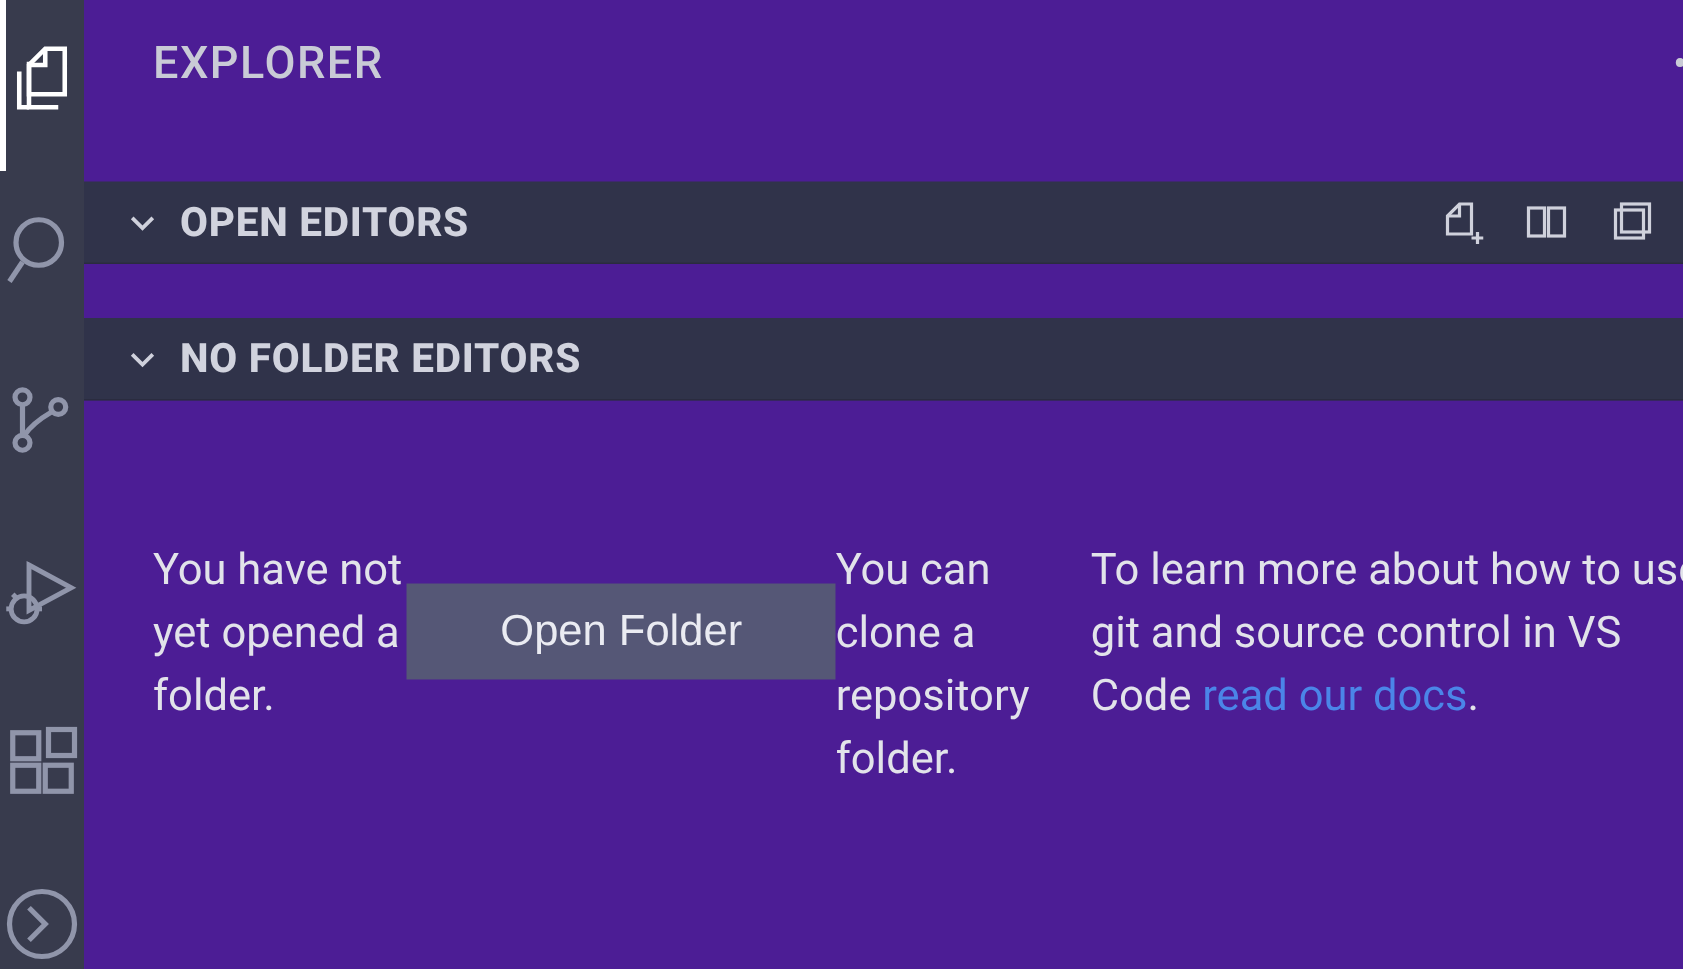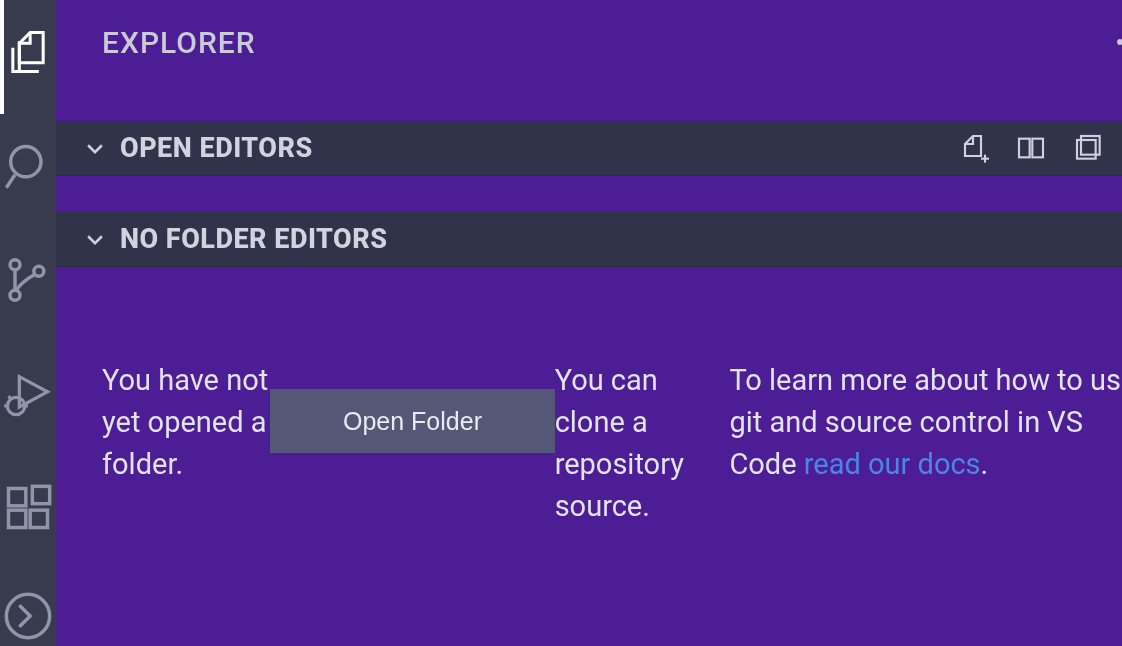--- a/index.html
+++ b/index.html
@@ -111,21 +111,21 @@
     color:#e2e3ea;
     font-weight:400;
   }
   .welcome .btn {
     margin: 30px auto 44px auto;
     width: 720px;
     height: 64px;
     background:#555776;
     color:#eaebf2;
     border:none;
-    font-size:25px;
+    font-size:29px;
     font-weight:400;
     cursor:pointer;
     display:flex;
     align-items:center;
     justify-content:center;
   }
   .welcome .link {
     color:#4b85e8;
     cursor:pointer;
   }
@@ -236,21 +236,21 @@
             <path d="M3 6 L8 11 L13 6"></path>
           </svg>
       </span>
       <span class="label">NO FOLDER EDITORS</span>
     </div>
 
     <div class="welcome">
       <p>You have not yet opened a folder.</p>
       <button class="btn">Open Folder</button>
 
-      <p>You can clone a repository source.</p>
+      <p>You can clone a repository folder.</p>
 
       <p>
         <span>To learn more about how to use git and source control in VS Code </span><span class="link">read our docs</span><span>.</span>
       </p>
     </div>
 
   </div>
 </div>
 
 </body></html>

